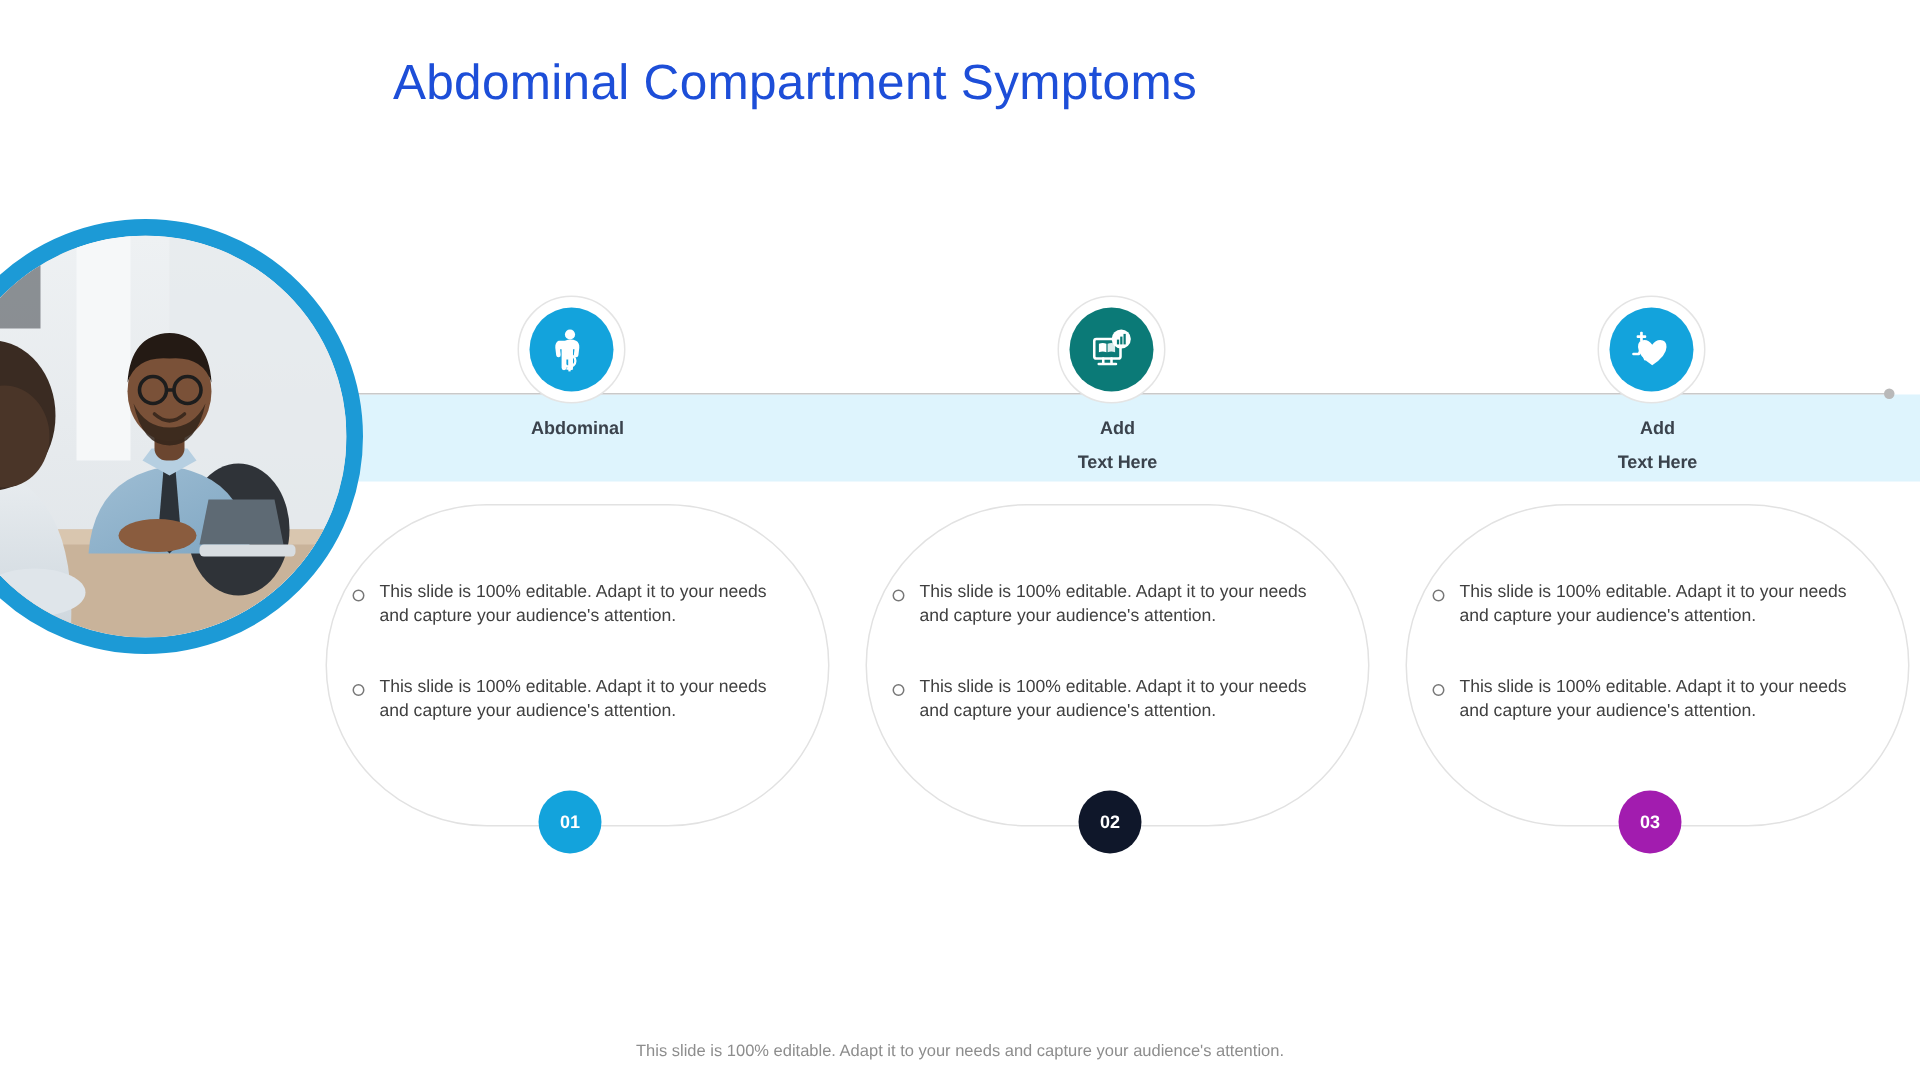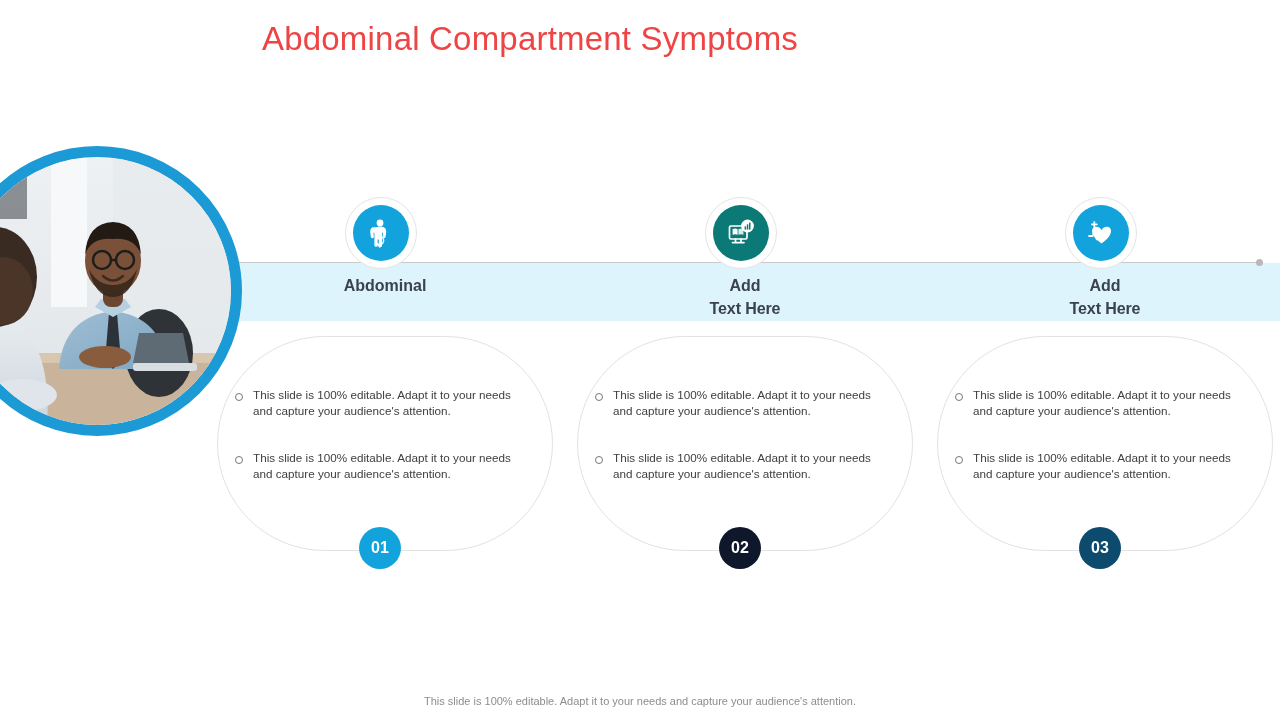--- a/index.html
+++ b/index.html
@@ -20,26 +20,26 @@
     position: absolute;
     inset: 0;
     width: 1280px;
     height: 720px;
   }
 
   
   .slide-title {
     position: absolute;
     left: 0;
-    top: 20px;
+    top: 36px;
     width: 1060px;
     text-align: center;
     font-size: 33px;
     font-weight: 400;
-    color: #ef4444;
+    color: #1d4ed8;
     letter-spacing: 0.2px;
     white-space: nowrap;
   }
 
   
   .band {
     position: absolute;
     left: 232px;
     top: 263px;
     width: 1048px;
@@ -124,21 +124,21 @@
   }
   .icon-disc svg { display: block; }
 
   
   .col-head {
     position: absolute;
     left: 0;
     top: 274px;
     width: 360px;
     text-align: center;
-    font-size: 16px;
+    font-size: 12px;
     font-weight: bold;
     color: #3a424c;
     line-height: 23px;
     z-index: 3;
   }
   .col-head .l2 { letter-spacing: -0.1px; }
 
   
   .stadium {
     position: absolute;
@@ -186,21 +186,21 @@
     position: absolute;
     left: 154px;
     top: 527px;
     width: 42px;
     height: 42px;
     border-radius: 50%;
     display: flex;
     align-items: center;
     justify-content: center;
     color: #ffffff;
-    font-size: 16px;
+    font-size: 12px;
     font-weight: bold;
     z-index: 5;
   }
 
   
   .footer {
     position: absolute;
     left: 0;
     top: 695px;
     width: 1280px;
@@ -390,18 +390,18 @@
       <div class="bullet">
         <span class="marker"></span>
         <span class="txt">This slide is 100% editable. Adapt it to your needs and capture your audience's attention.</span>
       </div>
       <div class="bullet">
         <span class="marker"></span>
         <span class="txt">This slide is 100% editable. Adapt it to your needs and capture your audience's attention.</span>
       </div>
     </div>
 
-    <div class="badge" style="background:#0c4a6e">03</div>
+    <div class="badge" style="background:#a21caf">03</div>
   </div>
 
   <div class="footer">This slide is 100% editable. Adapt it to your needs and capture your audience's attention.</div>
 
 </div>
 
 </body></html>

